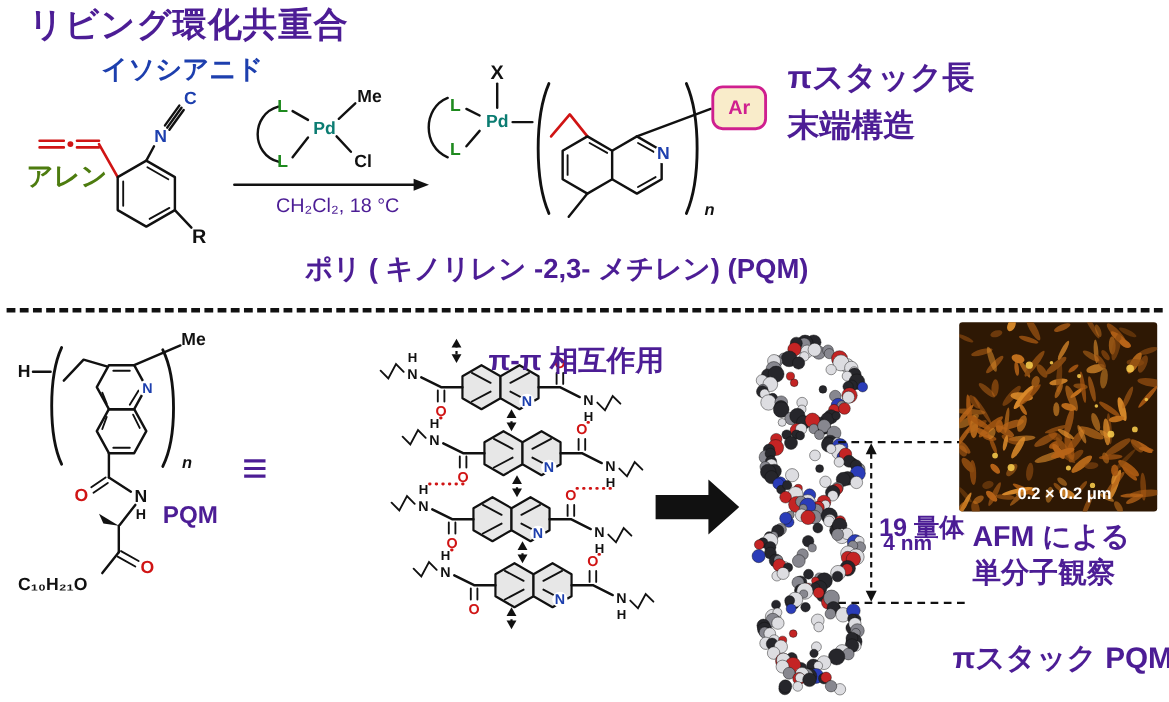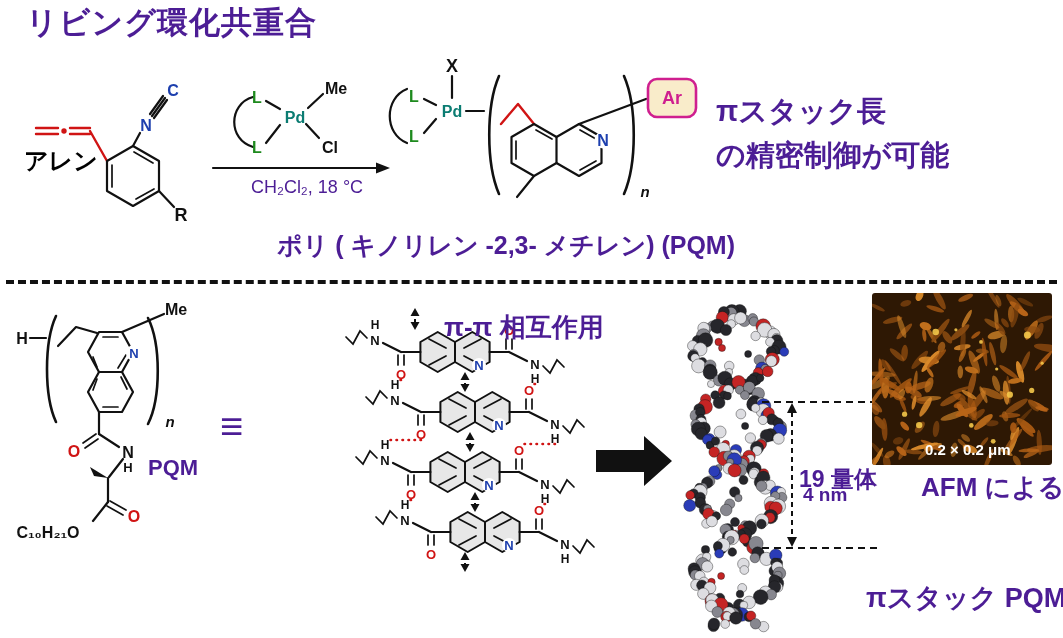--- a/index.html
+++ b/index.html
@@ -674,45 +674,47 @@
           <circle cx="1009.9" cy="394.7" r="3.1" fill="#f4c84a" opacity="0.9"></circle>
           <circle cx="996.7" cy="369.0" r="1.6" fill="#f4c84a" opacity="0.9"></circle>
           <circle cx="919.2" cy="425.1" r="3.2" fill="#f4c84a" opacity="0.9"></circle>
           <circle cx="971.3" cy="425.4" r="2.3" fill="#f4c84a" opacity="0.9"></circle>
         </g>
   </g>
 </svg>
 
 <div class="t" style="left:26px;top:4px;font-size:31px;letter-spacing:1px;">リビング環化共重合</div>
 
-
-<div class="t" style="left:24px;top:147px;font-size:24px;color:#000000;">アレン</div>
+<div class="t" style="left:92px;top:50px;font-size:24px;color:#1d3fae;">イソシアニド</div>
+
+<div class="t" style="left:24px;top:147px;font-size:24px;color:#4d7c0f;">アレン</div>
 
 <div class="t" style="left:232px;top:177px;width:150px;text-align:center;font-weight:normal;font-size:18px;">CH₂Cl₂, 18 °C</div>
 
-<div style="position:absolute;left:716px;top:50px;margin-top:40px;">
+<div style="position:absolute;left:716px;top:50px;">
   <div class="t" style="position:static;font-size:29px;line-height:1.5;">πスタック長</div>
-  <div class="t" style="position:static;font-size:29px;line-height:1.5;">の精密制御が可能</div>
+  <div class="t" style="position:static;font-size:29px;line-height:1.5;">末端構造</div>
 </div>
 
 <div class="t" style="left:175px;top:230px;width:560px;text-align:right;font-size:25px;">ポリ ( キノリレン -2,3- メチレン) (PQM)</div>
 
 <div class="divider" style="top:280px;"></div>
 
 <div class="t" style="left:148px;top:455px;font-size:22px;">PQM</div>
 
 <div class="t" style="left:220px;top:402px;font-size:40px;">≡</div>
 
 <div class="t" style="left:444px;top:312px;font-size:26px;">π-π 相互作用</div>
 
 
 <div class="t" style="left:799px;top:466px;font-size:23px;">19 量体</div>
 
 <div class="t" style="left:803px;top:484px;font-size:19px;">4 nm</div>
 
 <div class="t" style="left:925px;top:441px;width:122px;text-align:left;font-size:15px;color:#fff;">0.2 × 0.2 μm</div>
 
-<div class="t" style="left:921px;top:472px;font-size:26px;">AFM による</div>
-
+<div class="t" style="left:884px;top:472px;font-size:26px;">AFM による</div>
+
+<div class="t" style="left:884px;top:505px;font-size:26px;">単分子観察</div>
 
 <div class="t" style="left:866px;top:582px;font-size:27px;">πスタック PQM</div>
 
 </div>
 
 </body></html>

